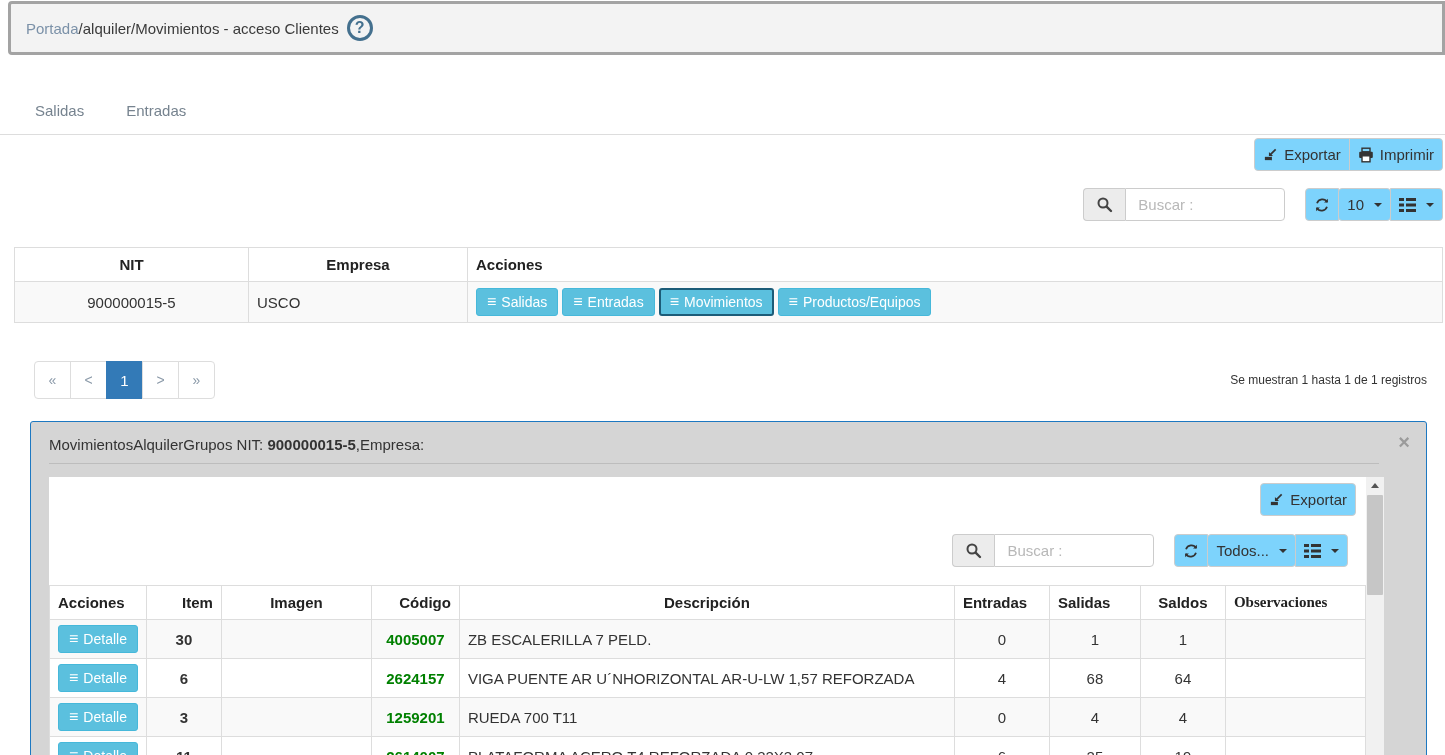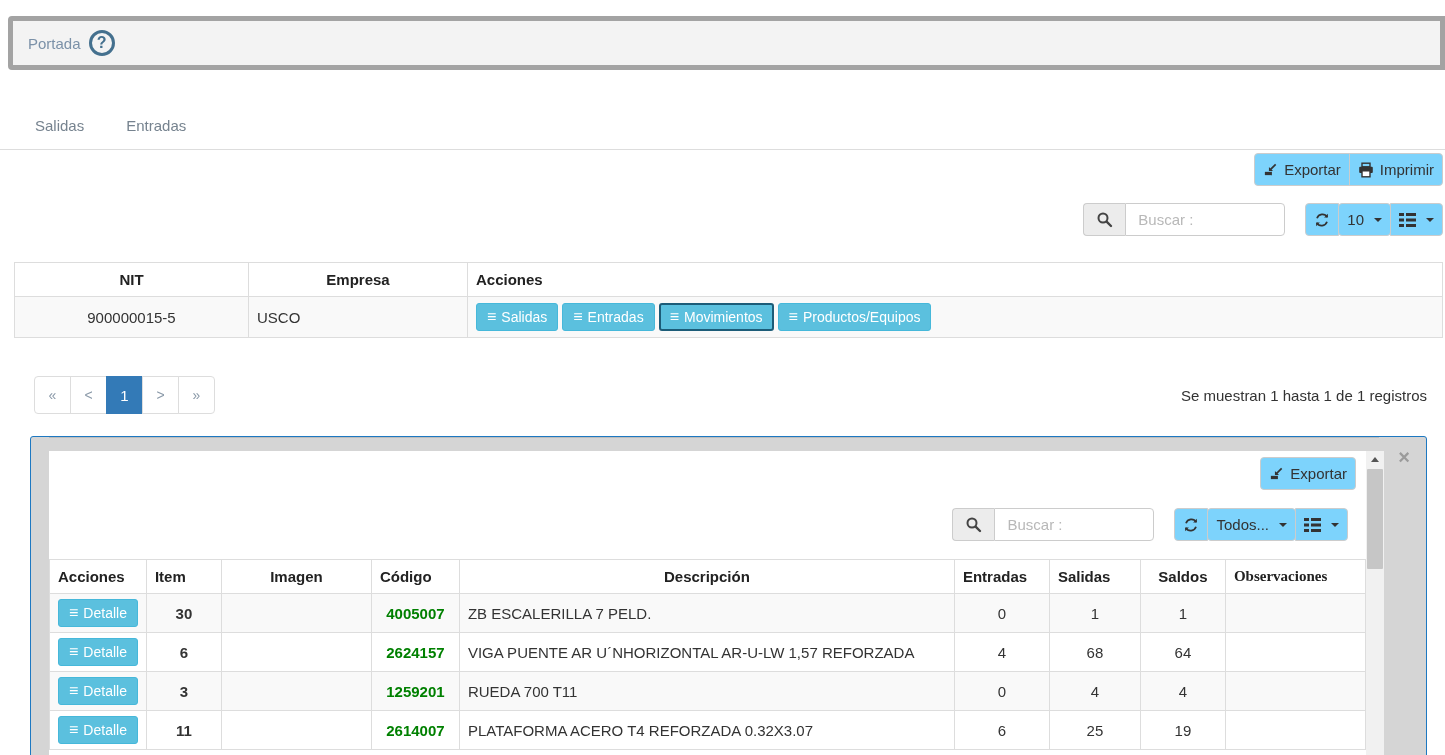--- a/index.html
+++ b/index.html
@@ -1,21 +1,21 @@
 <!DOCTYPE html>
 <html><head>
 <meta charset="utf-8">
 <style>
   * { box-sizing: border-box; margin: 0; padding: 0; }
   html,body { width:1445px; height:755px; overflow:hidden; background:#fff;
     font-family:"Liberation Sans", sans-serif; color:#333; }
 
   
-  .crumb-bar { height:54px; margin:16px 0 0 8px; background:#f3f3f3;
-    border:5px solid #a3a3a3; border-radius:4px 0 0 4px;
+  .crumb-bar { height:54px; margin:1px 0 0 8px; background:#f3f3f3;
+    border:3px solid #a3a3a3; border-radius:4px 0 0 4px;
     display:flex; align-items:center; padding-left:15px; font-size:15px; }
   .crumb-link { color:#7b91a8; text-decoration:none; cursor:pointer; }
   .crumb-path { color:#3a3a3a; }
   .help-circle { width:26px; height:26px; border:3px solid #44708e; border-radius:50%;
     color:#44708e; font-weight:bold; font-size:16px; display:inline-flex;
     align-items:center; justify-content:center; margin-left:8px; cursor:pointer; }
 
   
   .tabs { display:flex; align-items:flex-end; margin-top:30px; padding-left:14px;
     border-bottom:1px solid #ddd; height:50px; }
@@ -70,39 +70,39 @@
   .pager-row { display:flex; justify-content:space-between; align-items:center;
     margin-top:38px; padding:0 18px 0 34px; }
   .pg { display:inline-flex; }
   .pbtn { min-width:37px; height:38px; background:#fff; border:1px solid #ddd;
     color:#8a99a8; font-size:14px; display:flex; align-items:center;
     justify-content:center; margin-left:-1px; cursor:pointer; padding:0 12px;
     font-family:"Liberation Sans", sans-serif; }
   .pbtn:first-child { border-radius:4px 0 0 4px; margin-left:0; }
   .pbtn:last-child  { border-radius:0 4px 4px 0; }
   .pbtn.active { background:#337ab7; border-color:#337ab7; color:#fff; font-size:15px; }
-  .pg-summary { font-size:15px; color:#333; }
+  .pg-summary { font-size:12px; color:#333; }
 
   
   .panel { margin:22px 18px 0 30px; border:1px solid #1d78c1; border-radius:3px;
     background:#d5d5d5; height:400px; position:relative; }
   .panel-head { padding:14px 18px 10px 18px; font-size:15px; color:#333; }
   .panel-hr { border-bottom:1px solid #bdbdbd; margin:0 47px 0 18px; }
   .panel-close { position:absolute; top:10px; right:16px; color:#9b9b9b;
     font-size:20px; font-weight:bold; cursor:pointer; line-height:1; }
   .panel-body { display:flex; padding:13px 0 0 18px; align-items:stretch; height:330px; }
   .panel-content { width:1317px; background:#fff; padding-top:6px; }
   .inner-toolbar { display:flex; justify-content:flex-end; padding-right:10px; }
   .inner-search  { display:flex; justify-content:flex-end; gap:20px; padding-right:18px; margin-top:18px; }
   .inner-tbl-wrap { margin-top:18px; }
 
   .mov-tbl th:nth-child(1){ width:92px;  text-align:left; }
-  .mov-tbl th:nth-child(2){ width:75px;  text-align:left; }
+  .mov-tbl th:nth-child(2){ width:75px;  text-align:right; }
   .mov-tbl th:nth-child(3){ width:150px; text-align:center; }
-  .mov-tbl th:nth-child(4){ width:88px;  text-align:left; }
+  .mov-tbl th:nth-child(4){ width:88px;  text-align:right; }
   .mov-tbl th:nth-child(5){ width:495px; text-align:center; }
   .mov-tbl th:nth-child(6){ width:95px;  text-align:left; }
   .mov-tbl th:nth-child(7){ width:91px;  text-align:left; }
   .mov-tbl th:nth-child(8){ width:85px;  text-align:center; }
   .mov-tbl th:nth-child(9){ text-align:left;font-family:Liberation Serif, serif; }
   .mov-tbl tbody tr:nth-child(odd){ background:#f9f9f9; }
   .mov-tbl td { padding:5px 8px; }
   .c-item { text-align:center; font-weight:bold; }
   .c-cod  { text-align:center; font-weight:bold; color:#008000; }
   .c-num  { text-align:center; }
@@ -114,20 +114,21 @@
     border-right:4px solid transparent; border-bottom:5px solid #555; }
   .sb-thumb { height:100px; background:#c6c6c6; margin:1px 1px 0 1px; border-radius:1px; cursor:pointer; }
 
   svg { display:block; }
 </style>
 </head>
 <body>
 
 <div class="crumb-bar">
   <a class="crumb-link">Portada</a>
+    <span class="crumb-path">/alquiler/Movimientos - acceso Clientes</span>
   <span class="help-circle">?</span>
 </div>
 
 <div class="tabs">
   <div class="tab">Salidas</div>
   <div class="tab">Entradas</div>
 </div>
 
 <div class="toolbar-row">
   <div class="btn-group">
@@ -232,20 +233,23 @@
     <button class="pbtn">&lt;</button>
     <button class="pbtn active">1</button>
     <button class="pbtn">&gt;</button>
     <button class="pbtn">»</button>
   </div>
   <div class="pg-summary">Se muestran 1 hasta 1 de 1 registros</div>
 </div>
 
 <div class="panel">
   <div class="panel-close">×</div>
+  <div class="panel-head">
+    <span>MovimientosAlquilerGrupos NIT: </span><b>900000015-5</b><span>,Empresa:</span>
+  </div>
   <div class="panel-hr"></div>
   <div class="panel-body">
     <div class="panel-content">
 
       <div class="inner-toolbar">
         <button class="btn">
           <span>
             <svg width="15" height="15" viewBox="0 0 16 16">
               <path d="M13.5 2.5l-5.6 5.6" stroke="#333" stroke-width="1.8" fill="none"></path>
               <path d="M6.3 5.3v4.4h4.4z" fill="#333"></path>

